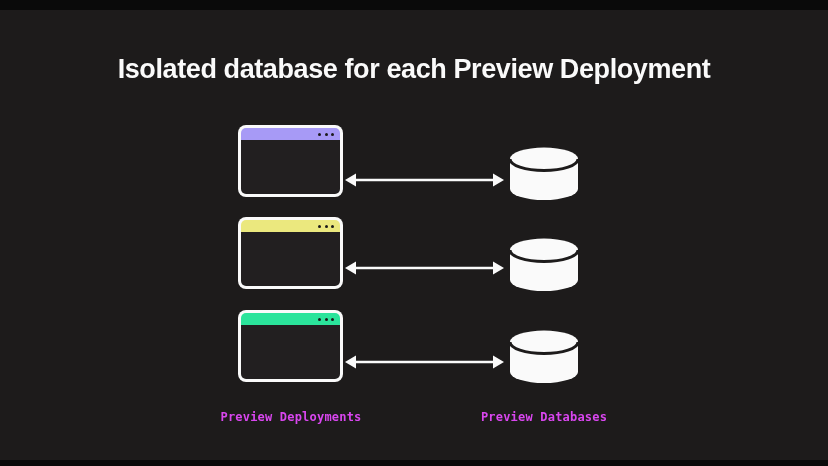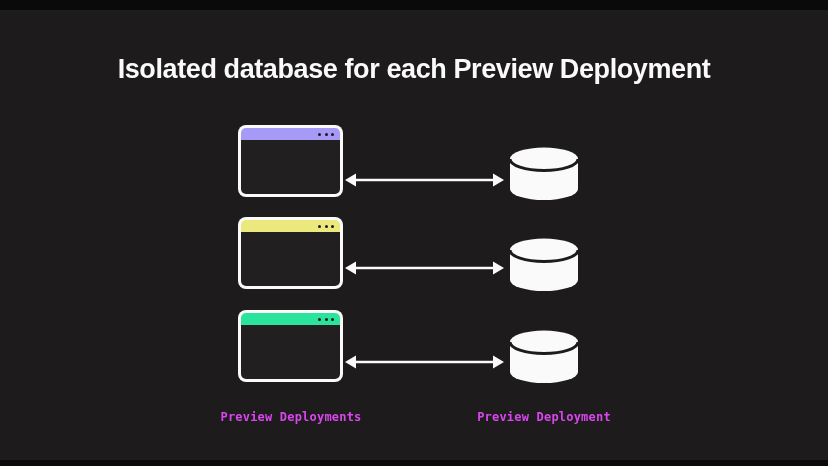--- a/index.html
+++ b/index.html
@@ -158,18 +158,18 @@
     <path d="M12 1.5 L1 8 L12 14.5 Z" fill="#fafafa"></path>
     <path d="M149 1.5 L160 8 L149 14.5 Z" fill="#fafafa"></path>
   </svg>
   <svg class="db r3" viewBox="0 0 72 56">
     <path d="M2 13 L2 43 A34 11 0 0 0 70 43 L70 13 Z" fill="#fafafa"></path>
     <ellipse cx="36" cy="13" rx="34" ry="11.5" fill="#fafafa"></ellipse>
     <path d="M2 13 A34 11.5 0 0 0 70 13" fill="none" stroke="#1d1b1b" stroke-width="3"></path>
   </svg>
 
   <div class="col-label left">Preview Deployments</div>
-  <div class="col-label right">Preview Deployment</div>
+  <div class="col-label right">Preview Databases</div>
 
 </div>
 
 <div class="frame-bar top"></div>
 <div class="frame-bar bottom"></div>
 
 </body></html>

